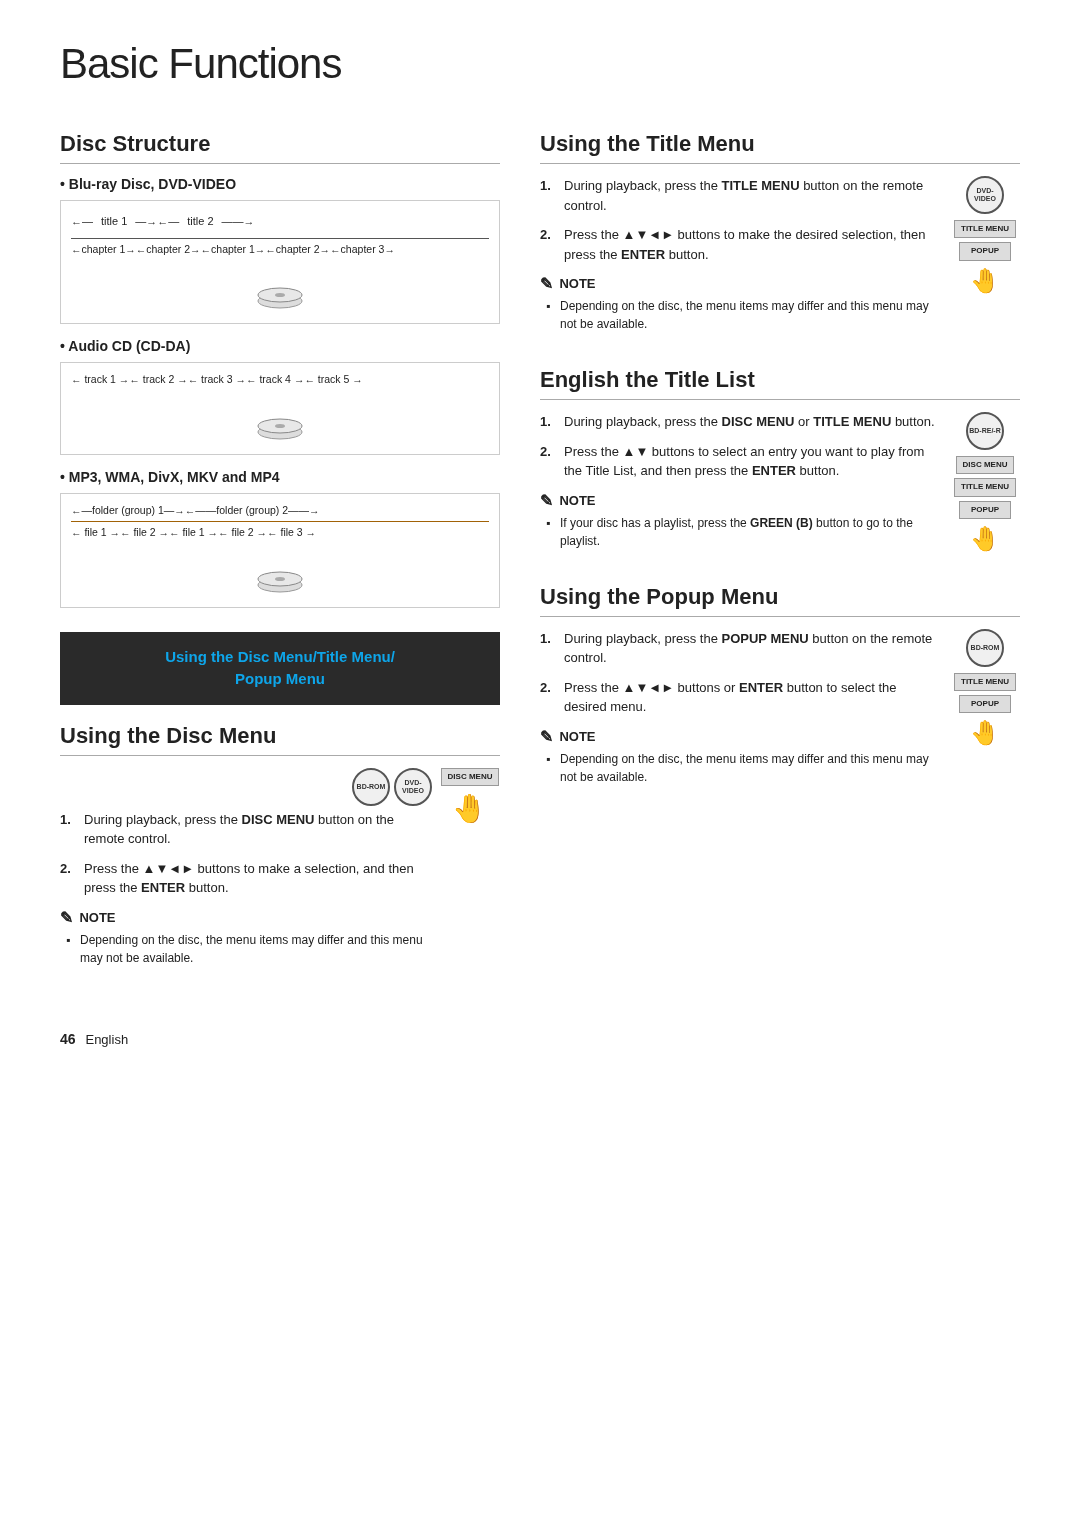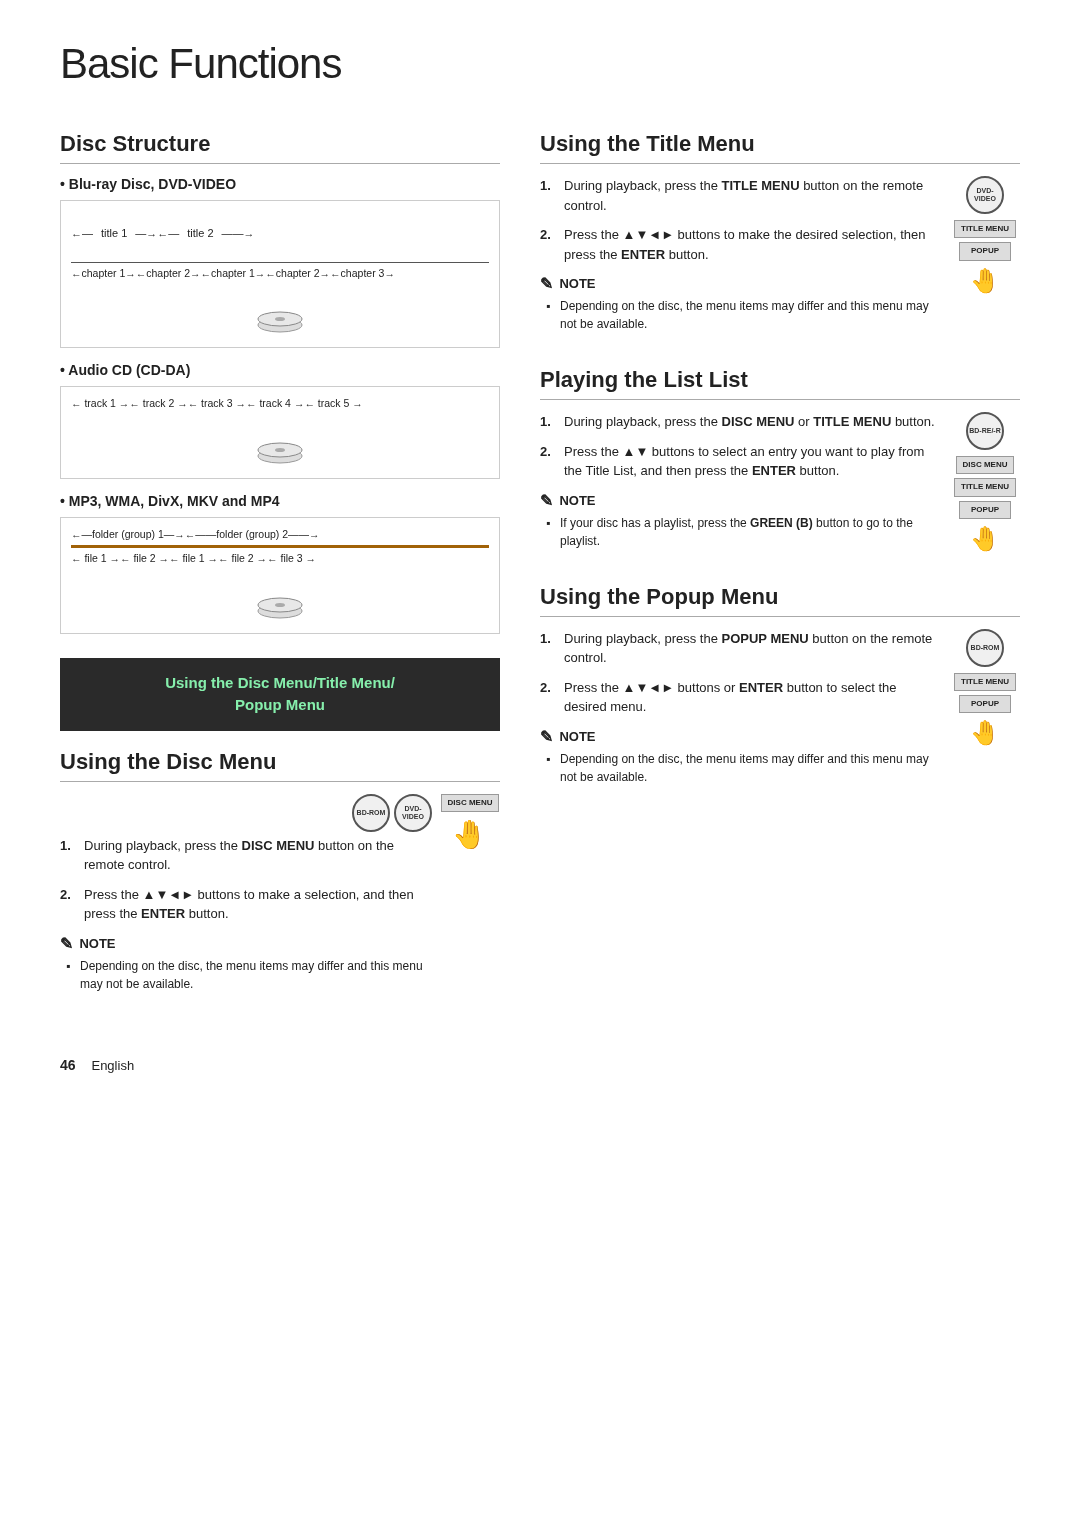--- a/index.html
+++ b/index.html
@@ -56,21 +56,21 @@
       position: relative;
     }
     .disc-icon {
       width: 50px;
       height: 50px;
       margin: 6px auto 2px auto;
       display: block;
     }
     .dark-box {
       background: #2a2a2a;
-      color: #86efac;
+      color: #0ea5e9;
       padding: 14px 20px;
       margin-top: 20px;
       margin-bottom: 18px;
       text-align: center;
       font-size: 15px;
       font-weight: bold;
       line-height: 1.5;
     }
     .numbered-list {
       margin: 0 0 10px 0;
@@ -186,21 +186,21 @@
 
   <div class="col-left">
 
     <div class="section-block">
       <h2 class="section-title">Disc Structure</h2>
 
       <div class="bullet-header">• Blu-ray Disc, DVD-VIDEO</div>
       <div class="disc-diagram">
         <div style="font-size:11px; display:flex; align-items:center; gap:0; border-bottom:1px solid #555; padding-bottom:3px; margin-bottom:2px;">
           <span>←—</span>
-          <span style="margin: 16px 8px;">title 1</span>
+          <span style="margin: 4px 8px;">title 1</span>
           <span>—→←—</span>
           <span style="margin: 0 8px;">title 2</span>
           <span>——→</span>
         </div>
         <div style="font-size:10.5px;">
           ←chapter 1→←chapter 2→←chapter 1→←chapter 2→←chapter 3→
         </div>
         <svg class="disc-icon" viewBox="0 0 50 50">
           <ellipse cx="25" cy="38" rx="22" ry="7" fill="#ddd" stroke="#999" stroke-width="1"></ellipse>
           <ellipse cx="25" cy="32" rx="22" ry="7" fill="#e8e8e8" stroke="#888" stroke-width="1"></ellipse>
@@ -215,21 +215,21 @@
         </div>
         <svg class="disc-icon" viewBox="0 0 50 50">
           <ellipse cx="25" cy="38" rx="22" ry="7" fill="#ddd" stroke="#999" stroke-width="1"></ellipse>
           <ellipse cx="25" cy="32" rx="22" ry="7" fill="#e8e8e8" stroke="#888" stroke-width="1"></ellipse>
           <ellipse cx="25" cy="32" rx="5" ry="2" fill="#aaa"></ellipse>
         </svg>
       </div>
 
       <div class="bullet-header">• MP3, WMA, DivX, MKV and MP4</div>
       <div class="disc-diagram">
-        <div style="font-size:10.5px; border-bottom:3px solid #a16207; padding-bottom:2px; margin-bottom:2px;">
+        <div style="font-size:10.5px; border-bottom:1px solid #a16207; padding-bottom:2px; margin-bottom:2px;">
           ←—folder (group) 1—→←——folder (group) 2——→
         </div>
         <div style="font-size:10.5px;">
           ← file 1 →← file 2 →← file 1 →← file 2 →← file 3 →
         </div>
         <svg class="disc-icon" viewBox="0 0 50 50">
           <ellipse cx="25" cy="38" rx="22" ry="7" fill="#ddd" stroke="#999" stroke-width="1"></ellipse>
           <ellipse cx="25" cy="32" rx="22" ry="7" fill="#e8e8e8" stroke="#888" stroke-width="1"></ellipse>
           <ellipse cx="25" cy="32" rx="5" ry="2" fill="#aaa"></ellipse>
         </svg>
@@ -305,21 +305,21 @@
         <div class="remote-img" style="min-width:70px; align-items:center;">
           <div class="disc-badge" style="margin-bottom:4px;">DVD-VIDEO</div>
           <div class="remote-button">TITLE MENU</div>
           <div class="remote-button" style="margin-top:2px;">POPUP</div>
           <div class="remote-hand" style="font-size:24px; margin-top:4px;">🤚</div>
         </div>
       </div>
     </div>
 
     <div class="section-block">
-      <h2 class="section-title">Playing the List List</h2>
+      <h2 class="section-title">English the Title List</h2>
 
       <div class="remote-area">
         <div class="remote-content">
           <ol class="numbered-list">
             <li class="numbered-item">
               <span class="num">1.</span>
               <span class="text">During playback, press the <strong>DISC MENU</strong> or <strong>TITLE MENU</strong> button.</span>
             </li>
             <li class="numbered-item">
               <span class="num">2.</span>
@@ -374,14 +374,14 @@
           <div class="remote-hand" style="font-size:24px; margin-top:4px;">🤚</div>
         </div>
       </div>
     </div>
 
   </div>
 </div>
 
 <div class="page-footer">
   <span>46</span>
-  <span style="font-weight:normal; margin-left:12px; font-size:13px;">English</span>
+  <span style="font-weight:normal; margin-left:6px; font-size:13px;">English</span>
 </div>
 
 </body></html>

